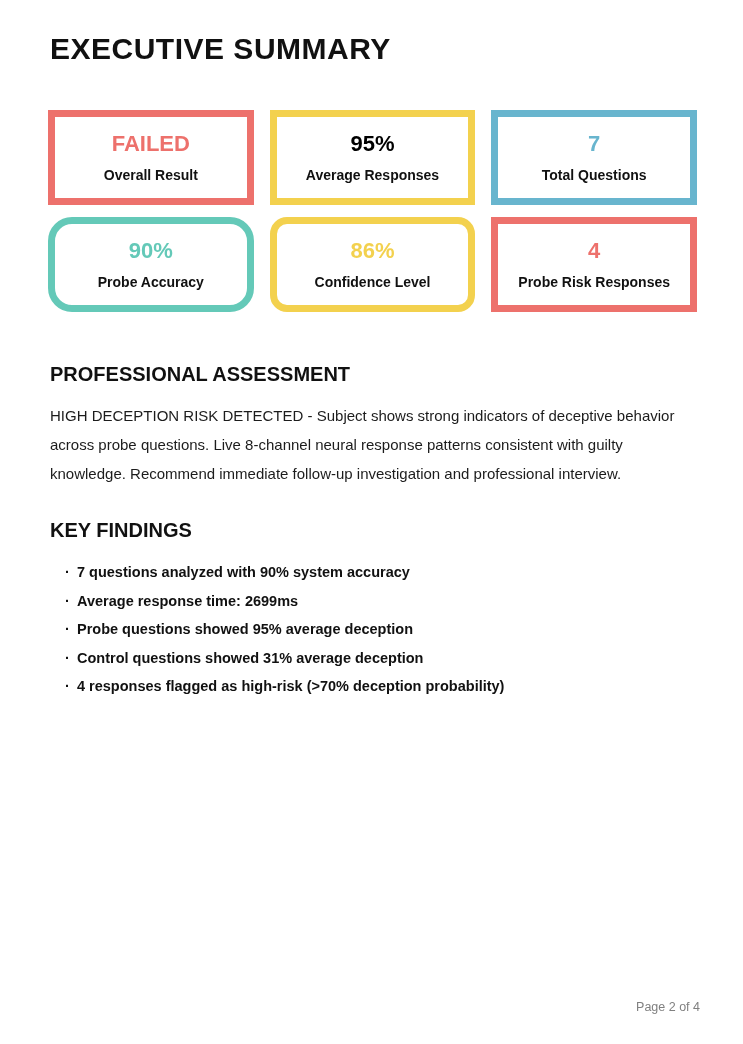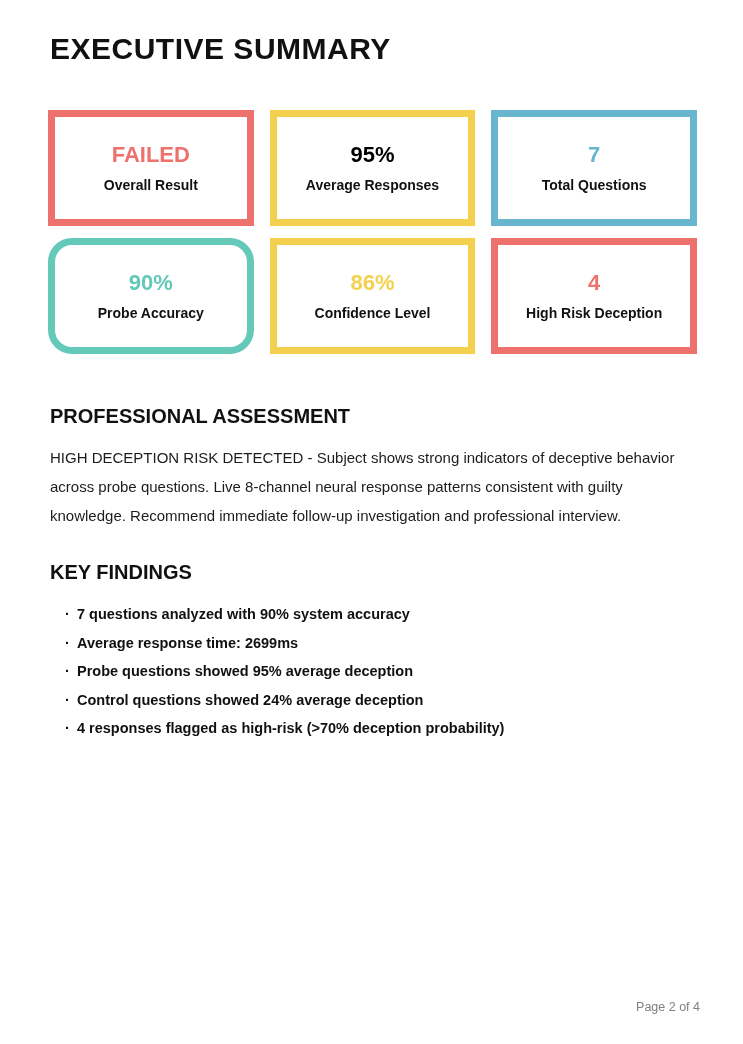--- a/index.html
+++ b/index.html
@@ -23,21 +23,21 @@
   }
   .cards-grid {
     margin-top: 44px;
     display: grid;
     grid-template-columns: repeat(3, 1fr);
     gap: 12px 16px;
     width: 649px;
     margin-left: -2px;
   }
   .stat-card {
-    height: 116px;
+    height: 95px;
     border: 7px solid #ccc;
     background: #fff;
     display: flex;
     flex-direction: column;
     align-items: center;
     justify-content: center;
   }
   .stat-value {
     font-size: 22px;
     font-weight: bold;
@@ -110,28 +110,28 @@
     <div class="stat-card" style="border-color: rgb(104, 181, 206);">
       <div class="stat-value" style="color: rgb(104, 181, 206);">7</div>
       <div class="stat-label">Total Questions</div>
     </div>
 
     <div class="stat-card" style="border-color: rgb(100, 201, 184); border-radius: 24px;">
       <div class="stat-value" style="color: rgb(100, 201, 184);">90%</div>
       <div class="stat-label">Probe Accuracy</div>
     </div>
 
-    <div class="stat-card" style="border-color: rgb(243, 209, 78);">
+    <div class="stat-card" style="border-color: rgb(243, 209, 78); border-radius: 17px;">
       <div class="stat-value" style="color: rgb(243, 209, 78);">86%</div>
       <div class="stat-label">Confidence Level</div>
     </div>
 
     <div class="stat-card" style="border-color: rgb(237, 113, 108);">
       <div class="stat-value" style="color: rgb(237, 113, 108);">4</div>
-      <div class="stat-label">High Risk Deception</div>
+      <div class="stat-label">Probe Risk Responses</div>
     </div>
 
   </div>
 
   <div class="section">
     <h2 class="section-heading assessment-heading">PROFESSIONAL ASSESSMENT</h2>
     <p class="assessment-body">HIGH DECEPTION RISK DETECTED - Subject shows strong indicators of deceptive behavior across probe questions. Live 8-channel neural response patterns consistent with guilty knowledge. Recommend immediate follow-up investigation and professional interview.</p>
   </div>
 
   <div class="section">
@@ -144,21 +144,21 @@
       <li class="finding-item">
         <span class="bullet-dot">·</span>
         <span>Average response time: 2699ms</span>
       </li>
       <li class="finding-item">
         <span class="bullet-dot">·</span>
         <span>Probe questions showed 95% average deception</span>
       </li>
       <li class="finding-item">
         <span class="bullet-dot">·</span>
-        <span>Control questions showed 24% average deception</span>
+        <span>Control questions showed 31% average deception</span>
       </li>
       <li class="finding-item">
         <span class="bullet-dot">·</span>
         <span>4 responses flagged as high-risk (&gt;70% deception probability)</span>
       </li>
     </ul>
   </div>
 
 </div>
 

